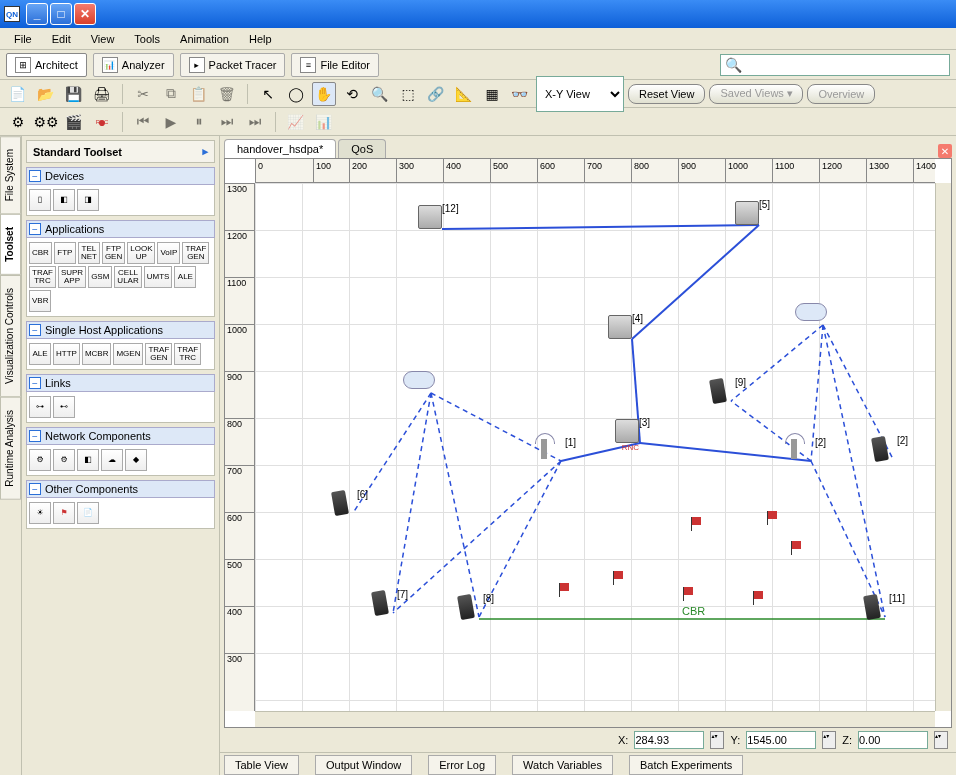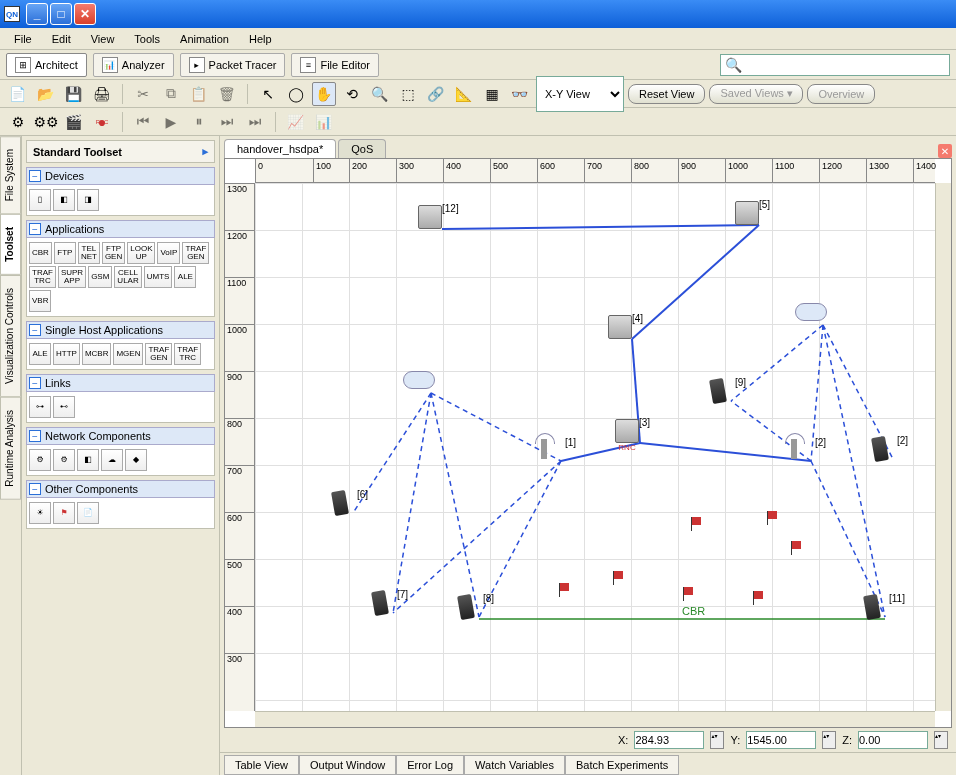--- a/index.html
+++ b/index.html
@@ -60,40 +60,40 @@
 
 .canvas { flex: 1; background: #fff; border: 1px solid #888; margin: 0 4px; position: relative; overflow: hidden; }
 .ruler-h { position: absolute; top: 0; left: 30px; right: 16px; height: 24px; background: #f5f3eb; border-bottom: 1px solid #888; }
 .ruler-v { position: absolute; top: 24px; left: 0; bottom: 16px; width: 30px; background: #f5f3eb; border-right: 1px solid #888; }
 .rtick-h { position: absolute; top: 0; height: 24px; border-left: 1px solid #888; font-size: 9px; padding-left: 2px; padding-top: 2px; }
 .rtick-v { position: absolute; left: 0; width: 30px; border-top: 1px solid #888; font-size: 9px; padding-left: 2px; text-align: left; }
 .gridarea { position: absolute; top: 24px; left: 30px; right: 16px; bottom: 16px; background-image: linear-gradient(to right,#e0e0e0 1px,transparent 1px),linear-gradient(to bottom,#e0e0e0 1px,transparent 1px); background-size: 47px 47px; }
 .scroll-v { position: absolute; top: 24px; right: 0; width: 16px; bottom: 16px; background: #ece9d8; border-left: 1px solid #c0c0b0; }
 .scroll-h { position: absolute; bottom: 0; left: 30px; right: 16px; height: 16px; background: #ece9d8; border-top: 1px solid #c0c0b0; }
 
-.node { position: absolute; display: flex; flex-direction: column; align-items: center; }
+.node { position: absolute; display: flex; flex-direction: column; align-items: flex-end; }
 .node .nlabel { font-size: 10px; position: absolute; left: 24px; top: -2px; white-space: nowrap; }
 .nicon { width: 24px; height: 24px; }
 .server { background: linear-gradient(to bottom,#ddd,#aaa); border: 1px solid #666; border-radius: 2px; }
 .phone { width: 14px; height: 24px; background: linear-gradient(to bottom,#555,#222); border-radius: 2px; transform: rotate(-10deg); }
 .cloud { width: 32px; height: 18px; background: #dde8f7; border: 1px solid #88a; border-radius: 10px; }
 .antenna { width: 6px; height: 20px; background: #999; position: relative; }
 .antenna::before { content: ''; position: absolute; top: -6px; left: -6px; width: 18px; height: 10px; border: 1px solid #88a; border-bottom: none; border-radius: 12px 12px 0 0; }
 .flag { width: 12px; height: 14px; position: relative; }
 .flag::before { content: ''; position: absolute; left: 0; top: 0; width: 10px; height: 8px; background: #c33; }
 .flag::after { content: ''; position: absolute; left: 0; top: 0; width: 1px; height: 14px; background: #333; }
 
 svg.links { position: absolute; top: 0; left: 0; width: 100%; height: 100%; pointer-events: none; }
 
 
 .coordbar { height: 24px; display: flex; align-items: center; justify-content: flex-end; padding: 0 8px; gap: 6px; }
 .coordbar input { width: 70px; height: 18px; border: 1px solid #7a9; padding: 0 0; }
 .spin { width: 14px; height: 18px; border: 1px solid #888; background: #eee; display: flex; flex-direction: column; font-size: 6px; }
 
-.bottomtabs { height: 24px; display: flex; align-items: center; padding: 0 4px; gap: 0; border-top: 1px solid #c0c0b0; }
+.bottomtabs { height: 24px; display: flex; align-items: center; padding: 0 4px; gap: 16px; border-top: 1px solid #c0c0b0; }
 .btab { padding: 3px 10px; border: 1px solid #aaa; background: #f5f3eb; }
 </style>
 </head>
 <body>
 
 <div class="titlebar">
   <div class="icon">QN</div>
   <div class="winbtns">
     <div class="winbtn">_</div>
     <div class="winbtn">□</div>

